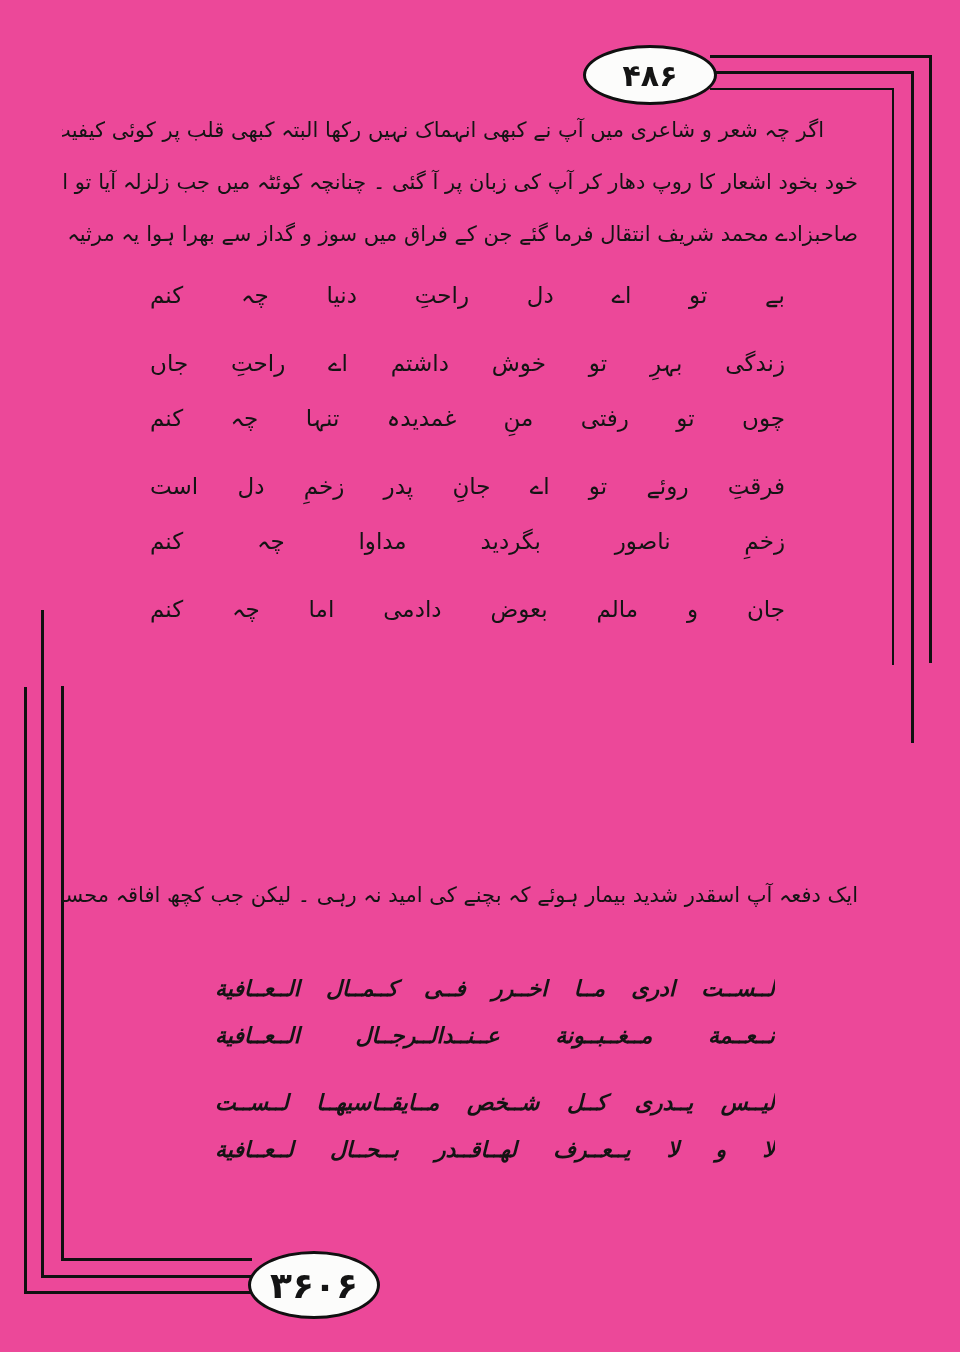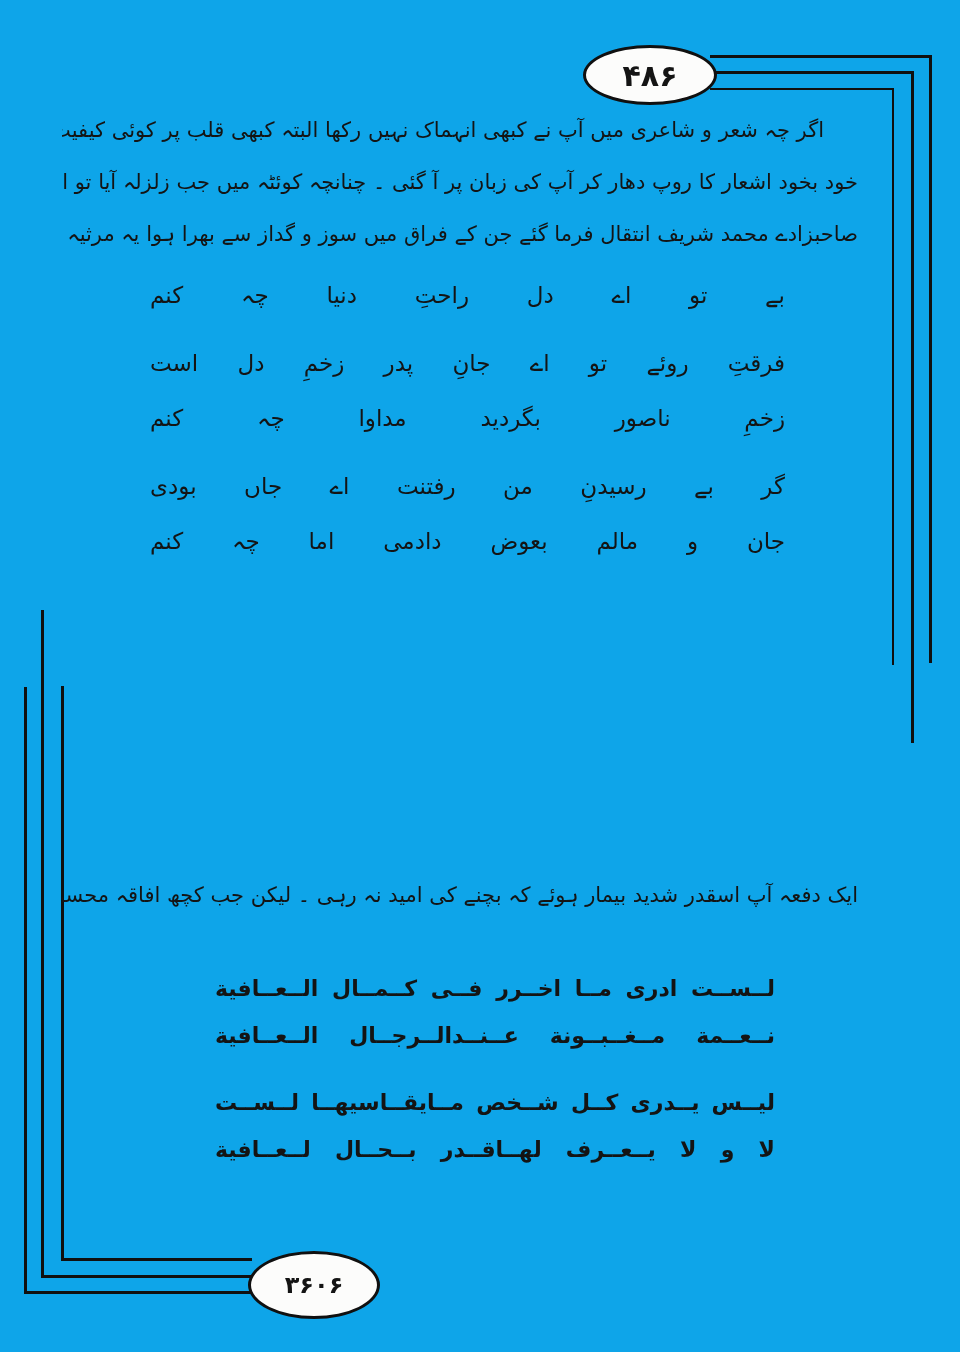--- a/index.html
+++ b/index.html
@@ -4,37 +4,37 @@
 <style>
   html,body{margin:0;padding:0;}
   body{
     width:960px;height:1352px;
     background:#f7f7f5;
     font-family:"DejaVu Sans",sans-serif;
     color:#141414;
     position:relative;
     overflow:hidden;
   }
-  .page{position:absolute;inset:0;background:#0ea5e9;}
+  .page{position:absolute;inset:0;background:#ec4899;}
 
   
   .fline{position:absolute;background:#101010;z-index:1;}
 
   
   .oval{
     position:absolute;z-index:2;
     background:#fcfcfb;border:3px solid #101010;border-radius:50%;
     display:flex;align-items:center;justify-content:center;
   }
   .oval .num{
     font-weight:bold;letter-spacing:5px;direction:ltr;
     font-family:"DejaVu Sans",sans-serif;
   }
   .oval-top .num{font-size:30px;}
-  .oval-bottom .num{font-size:24px;}
+  .oval-bottom .num{font-size:36px;}
 
   
   .tblock{position:absolute;direction:rtl;z-index:3;}
   .tline{
     white-space:nowrap;overflow:hidden;
     text-align:justify;text-align-last:justify;
   }
   .prose{left:62px;width:796px;font-size:21px;}
   .prose .tline{line-height:52px;height:52px;}
   .prose-intro{top:104px;}
@@ -42,21 +42,21 @@
   .prose-illness .tline{line-height:50px;height:50px;}
   .indent-first{padding-right:34px;}
   .last-right{text-align-last:right;}
 
   .couplets{top:268px;left:150px;width:635px;font-size:23px;}
   .couplet{margin-bottom:13px;}
   .misra{line-height:55px;height:55px;}
 
   .arabic{top:965px;left:215px;width:560px;font-size:22px;font-weight:bold;}
   .arabic .couplet{margin-bottom:20px;}
-  .arabic .tline{line-height:47px;height:47px;}
+  .arabic .tline{line-height:47px;height:47px;font-style:italic;}
 </style>
 </head>
 <body>
 
 <div class="page">
 
   <div class="fline" style="left:710px;top:55px;width:222px;height:3px;"></div>
   <div class="fline" style="left:704px;top:71px;width:210px;height:3px;"></div>
   <div class="fline" style="left:710px;top:88px;width:184px;height:2px;"></div>
   <div class="fline" style="left:929px;top:55px;width:3px;height:608px;"></div>
@@ -81,25 +81,28 @@
     <div class="tline indent-first">اگر چہ شعر و شاعری میں آپ نے کبھی انہماک نہیں رکھا البتہ کبھی قلب پر کوئی کیفیت طاری ہوئی تو وہ</div>
     <div class="tline">خود بخود اشعار کا روپ دھار کر آپ کی زبان پر آ گئی ۔ چنانچہ کوئٹہ میں جب زلزلہ آیا تو اس میں آپ کے</div>
     <div class="tline">صاحبزادے محمد شریف انتقال فرما گئے جن کے فراق میں سوز و گداز سے بھرا ہوا یہ مرثیہ فارسی میں آپ نے کہا ۔:</div>
   </div>
 
   <div class="tblock couplets">
     <div class="couplet">
       <div class="tline misra">بے تو اے دل راحتِ دنیا چہ کنم</div>
     </div>
     <div class="couplet">
+      <div class="tline misra">زندگی بہرِ تو خوش داشتم اے راحتِ جاں</div>
+      <div class="tline misra">چوں تو رفتی منِ غمدیدہ تنہا چہ کنم</div>
+    </div>
+    <div class="couplet">
       <div class="tline misra">فرقتِ روئے تو اے جانِ پدر زخمِ دل است</div>
       <div class="tline misra">زخمِ ناصور بگردید مداوا چہ کنم</div>
     </div>
     <div class="couplet">
-      <div class="tline misra">گر بے رسیدنِ من رفتنت اے جاں بودی</div>
       <div class="tline misra">جان و مالم بعوض دادمی اما چہ کنم</div>
     </div>
   </div>
 
   <div class="tblock prose prose-illness">
     <div class="tline">ایک دفعہ آپ اسقدر شدید بیمار ہوئے کہ بچنے کی امید نہ رہی ۔ لیکن جب کچھ افاقہ محسوس ہوا اور بیماری</div>
   </div>
 
   <div class="tblock arabic">
     <div class="couplet">

